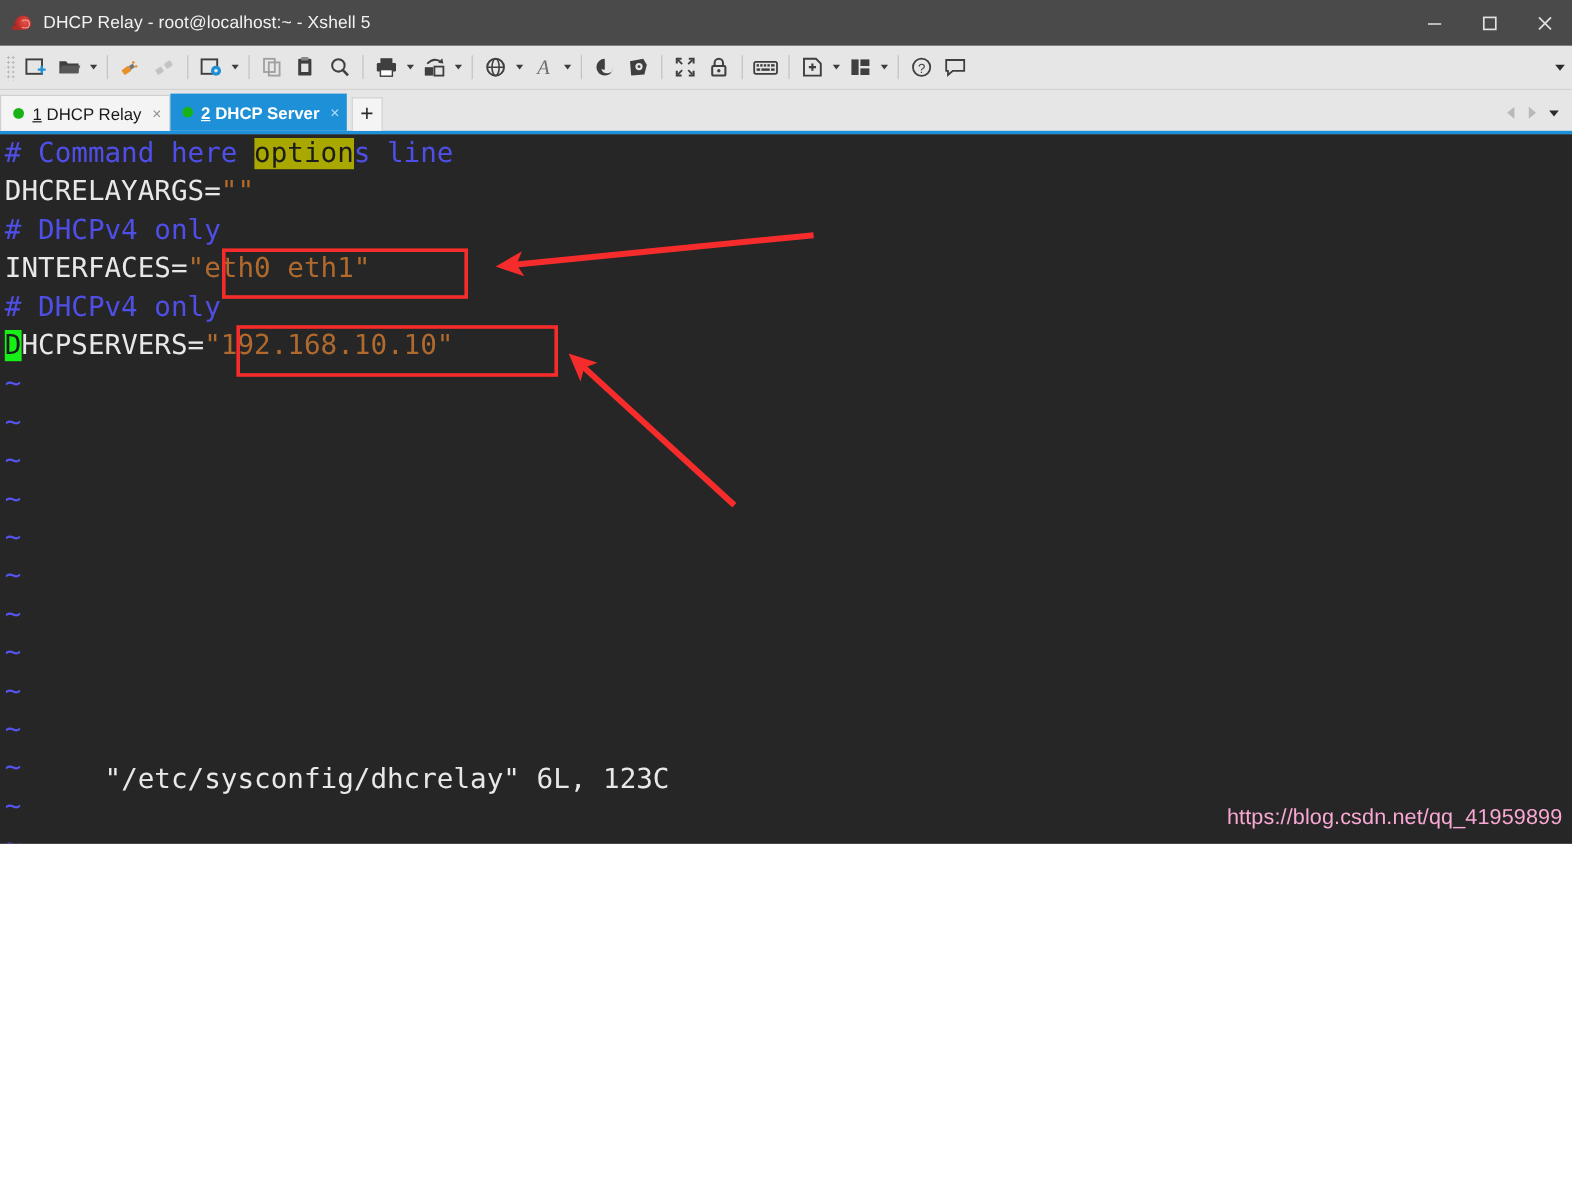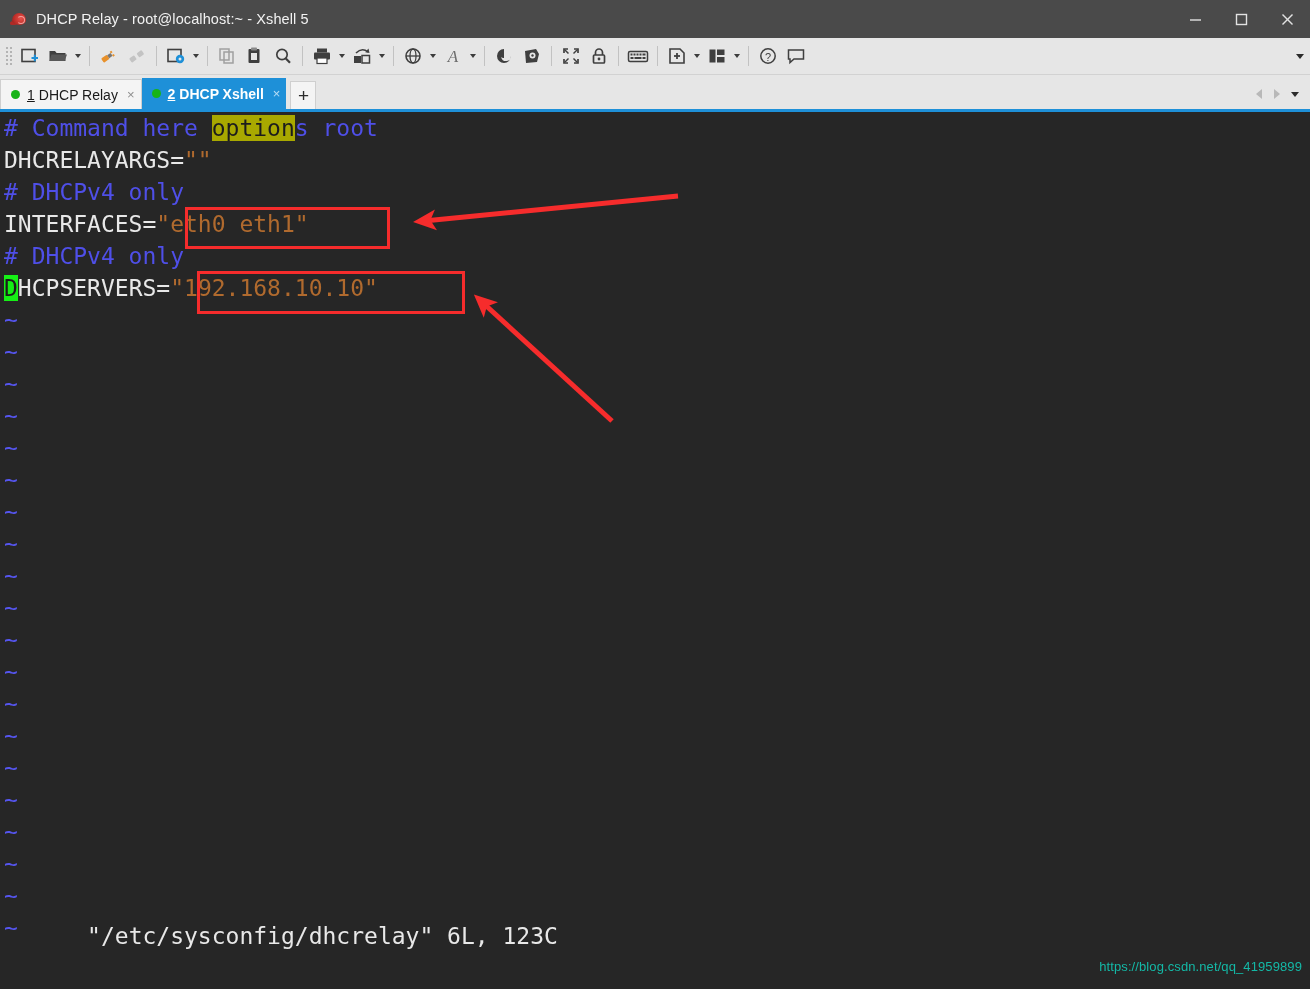--- a/index.html
+++ b/index.html
@@ -10,21 +10,21 @@
   body {
     width: 1310px;
     height: 989px;
     overflow: hidden;
     font-family: "Liberation Sans", sans-serif;
     -webkit-font-smoothing: antialiased;
   }
   .app {
     position: relative;
     width: 1310px;
-    height: 989px;
+    height: 703px;
     background: #262626;
     display: flex;
     flex-direction: column;
   }
 
   
   .titlebar {
     height: 38px;
     background: #4a4a4a;
     display: flex;
@@ -287,23 +287,23 @@
     bottom: 5px;
     white-space: pre;
     font-family: "DejaVu Sans Mono", monospace;
     font-size: 23px;
     line-height: 32px;
   }
   .watermark {
     position: absolute;
     right: 8px;
     bottom: 6px;
-    color: #14b8a6;
+    color: #f9a8d4;
     font-family: "Liberation Sans", sans-serif;
-    font-size: 13px;
+    font-size: 18px;
     letter-spacing: 0.1px;
   }
 
   
   .anno-box {
     position: absolute;
     border: 3px solid #f62c2c;
     box-sizing: border-box;
     pointer-events: none;
   }
@@ -626,42 +626,42 @@
     <div class="tab inactive">
       <span class="tab-dot"></span>
       <span class="tab-num">1</span>
       <span>DHCP Relay</span>
       <span class="tab-close">×</span>
     </div>
 
     <div class="tab active">
       <span class="tab-dot"></span>
       <span class="tab-num">2</span>
-      <span>DHCP Xshell</span>
+      <span>DHCP Server</span>
       <span class="tab-close">×</span>
     </div>
 
     <div class="tab-new">+</div>
 
     <div class="tabbar-right">
       <div class="tab-arrow">
           <div class="tri-left"></div>
         </div>
       <div class="tab-arrow">
           <div class="tri-right"></div>
         </div>
       <div class="tab-arrow">
           <div class="tri-down-dark"></div>
         </div>
     </div>
   </div>
 
   <div class="terminal">
     <div class="term-lines">
-        <div class="tline"><span class="c-comment"># Command here </span><span class="hl-search">option</span><span class="c-comment">s root</span></div>
+        <div class="tline"><span class="c-comment"># Command here </span><span class="hl-search">option</span><span class="c-comment">s line</span></div>
         <div class="tline"><span class="c-ident">DHCRELAYARGS=</span><span class="c-string">""</span></div>
         <div class="tline"><span class="c-comment"># DHCPv4 only</span></div>
         <div class="tline"><span class="c-ident">INTERFACES=</span><span class="c-string">"eth0 eth1"</span></div>
         <div class="tline"><span class="c-comment"># DHCPv4 only</span></div>
         <div class="tline"><span class="cursor">D</span><span class="c-ident">HCPSERVERS=</span><span class="c-string">"192.168.10.10"</span></div>
         <div class="tline"><span class="c-tilde">~</span></div>
         <div class="tline"><span class="c-tilde">~</span></div>
         <div class="tline"><span class="c-tilde">~</span></div>
         <div class="tline"><span class="c-tilde">~</span></div>
         <div class="tline"><span class="c-tilde">~</span></div>

